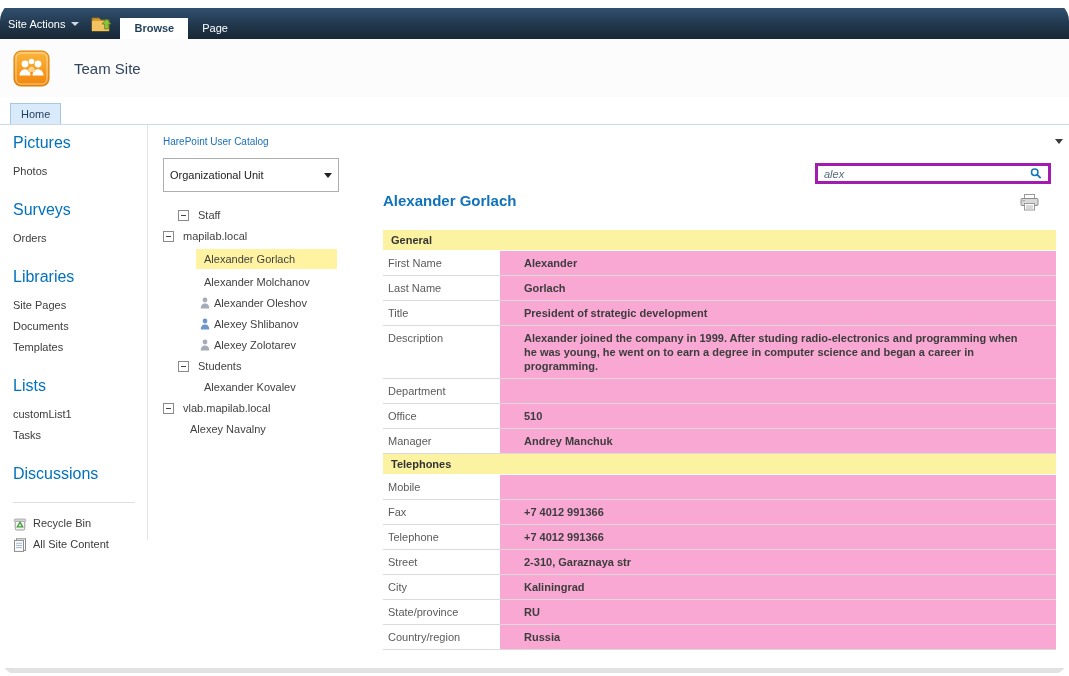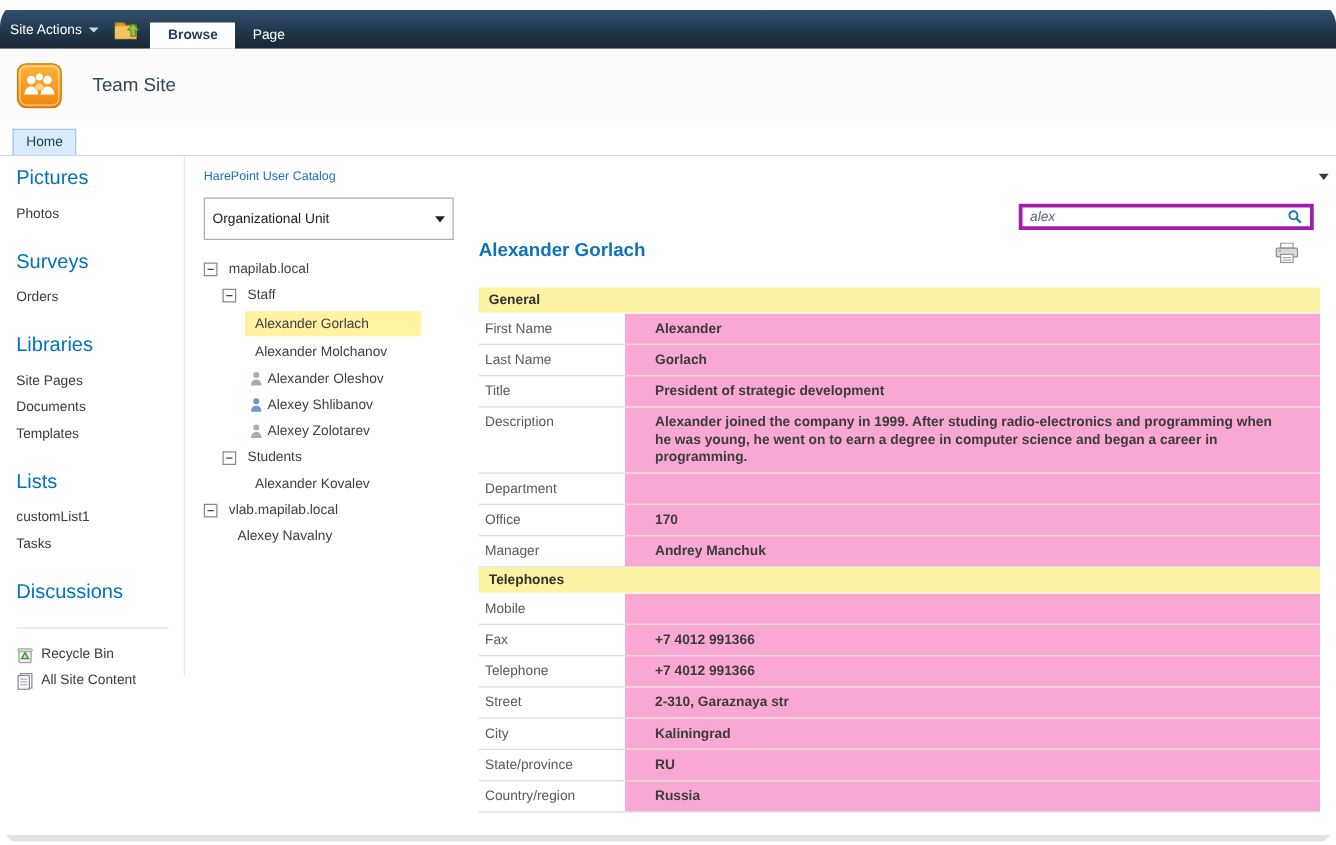--- a/index.html
+++ b/index.html
@@ -32,21 +32,21 @@
   .sb-title{color:#0072bc;font-size:16px;margin-bottom:9px;cursor:pointer;}
   .sb-item{color:#3b3b3b;line-height:21px;cursor:pointer;}
   .sb-divider{border-top:1px solid #e0e0e0;margin:3px 12px 10px 0;}
   .sb-foot{display:flex;align-items:center;gap:6px;line-height:21px;color:#3b3b3b;cursor:pointer;}
 
   
   .main{position:absolute;top:125px;left:148px;right:0;bottom:0;background:#fff;}
   .wp-title{position:absolute;left:15px;top:11px;color:#1b70bb;font-size:10px;cursor:pointer;}
   .wp-menu-arrow{position:absolute;right:6px;top:14px;width:0;height:0;
                  border-left:4px solid transparent;border-right:4px solid transparent;border-top:5px solid #3a3a3a;cursor:pointer;}
-  .select-box{position:absolute;left:15px;top:33px;width:200px;height:20px;box-sizing:border-box;
+  .select-box{position:absolute;left:15px;top:33px;width:176px;height:20px;box-sizing:border-box;
               border:1px solid #aeaeae;background:#fff;display:flex;align-items:center;padding:16px 6px;cursor:pointer;}
   .select-box .sel-text{flex:1;color:#222;}
   .sel-arrow{width:0;height:0;border-left:4px solid transparent;border-right:4px solid transparent;border-top:5px solid #222;}
 
   .search-box{position:absolute;right:18px;top:38px;width:236px;height:21px;box-sizing:border-box;
               border:3px solid #a21caf;background:#fff;display:flex;align-items:center;}
   .search-box input{flex:1;border:none;outline:none;font:italic 11px "Liberation Sans",sans-serif;
                     color:#55697c;padding:0 6px;background:transparent;min-width:0;}
   .search-btn{width:24px;height:19px;display:flex;align-items:center;justify-content:center;cursor:pointer;background:transparent;border:none;}
 
@@ -178,27 +178,27 @@
       <input type="text" value="alex" style="">
       <button class="search-btn">
         <svg width="15" height="15" viewBox="0 0 16 16">
           <circle cx="6.3" cy="6.3" r="4.3" fill="none" stroke="#1676bc" stroke-width="2"></circle>
           <line x1="9.6" y1="9.6" x2="14.2" y2="14.2" stroke="#1676bc" stroke-width="2.4"></line>
         </svg>
       </button>
     </div>
 
     <div class="tree">
+      <div class="tree-node lvl1">
+        <span class="expander"></span>
+        <span>Staff</span>
+      </div>
       <div class="tree-node lvl0">
         <span class="expander"></span>
         <span>mapilab.local</span>
-      </div>
-      <div class="tree-node lvl1">
-        <span class="expander"></span>
-        <span>Staff</span>
       </div>
       <div class="tree-node leaf2">
         <span class="sel-label">Alexander Gorlach</span>
       </div>
       <div class="tree-node leaf2">
         <span>Alexander Molchanov</span>
       </div>
       <div class="tree-node leaf2icon">
         <svg class="person-ico" viewBox="0 0 10 12">
           <circle cx="5" cy="3" r="2.4" fill="#a6adb8"></circle>
@@ -267,21 +267,21 @@
         <div class="prow">
           <div class="pl">Description</div>
           <div class="pv">Alexander joined the company in 1999. After studing radio-electronics and programming when he was young, he went on to earn a degree in computer science and began a career in programming.</div>
         </div>
         <div class="prow">
           <div class="pl">Department</div>
           <div class="pv"></div>
         </div>
         <div class="prow">
           <div class="pl">Office</div>
-          <div class="pv">170</div>
+          <div class="pv">510</div>
         </div>
         <div class="prow">
           <div class="pl">Manager</div>
           <div class="pv">Andrey Manchuk</div>
         </div>
 
         <div class="psec-h">Telephones</div>
         <div class="prow">
           <div class="pl">Mobile</div>
           <div class="pv"></div>

